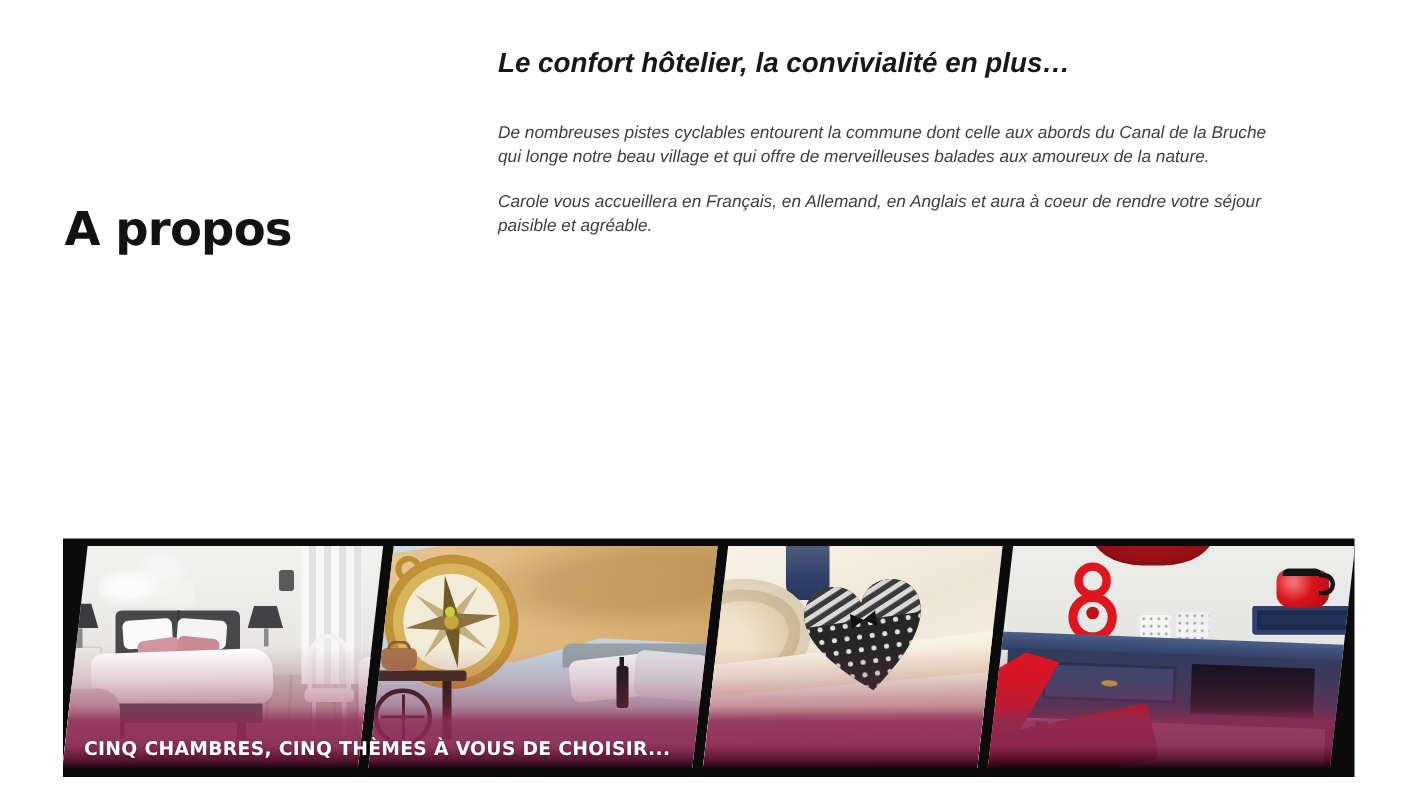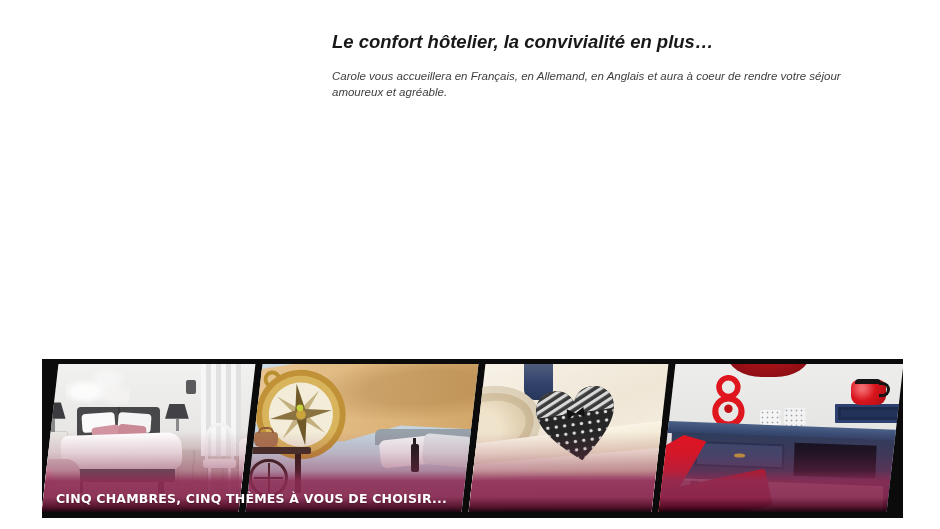--- a/index.html
+++ b/index.html
@@ -6,21 +6,21 @@
   .page{position:relative;width:940px;height:529px;background:#fff;overflow:hidden;
         font-family:"Liberation Sans",sans-serif;}
 
   
   .about-heading{position:absolute;left:43px;top:135px;margin:0;
     font-family:"DejaVu Sans",sans-serif;font-weight:800;font-size:31px;
     letter-spacing:-0.5px;color:#121212;}
 
   
   .article{position:absolute;left:332px;top:30px;width:575px;}
-  .article-title{margin:0 0 15px 0;font-family:"Liberation Sans",sans-serif;
+  .article-title{margin:0 0 28px 0;font-family:"Liberation Sans",sans-serif;
     font-style:italic;font-weight:700;font-size:18.5px;line-height:24px;color:#181818;}
   .article p{margin:0 0 15px 0;font-style:italic;font-size:11.5px;line-height:15.5px;
     color:#3e3e3e;white-space:pre-line;}
 
   
   .banner{position:absolute;left:42px;top:359px;width:861px;height:159px;
     background:#0b0b0b;box-sizing:border-box;padding:5px 8px 6px 8px;overflow:hidden;}
   .strip{position:relative;display:flex;gap:7px;width:845px;height:148px;}
   .slide{position:relative;height:148px;overflow:hidden;transform:skewX(-6.5deg);
     background:#222;flex:none;}
@@ -147,25 +147,28 @@
   .p4-leg2{left:88%;top:82%;width:3%;height:20%;background:#273650;transform:rotate(2deg);}
   .p4-chair1{left:-6%;top:48%;width:38%;height:54%;background:#e31320;
     clip-path:polygon(0 38%,52% 0,74% 8%,32% 100%,0 100%);}
   .p4-chair2{left:6%;top:78%;width:40%;height:26%;background:#c60f1a;transform:rotate(-12deg);border-radius:4px;}
 </style>
 </head>
 <body>
 
 <div class="page">
 
+  <h1 class="about-heading">A propos</h1>
 
   <section class="article">
     <h2 class="article-title">Le confort hôtelier, la convivialité en plus…</h2>
+    <p>De nombreuses pistes cyclables entourent la commune dont celle aux abords du Canal de la Bruche
+qui longe notre beau village et qui offre de merveilleuses balades aux amoureux de la nature.</p>
     <p>Carole vous accueillera en Français, en Allemand, en Anglais et aura à coeur de rendre votre séjour
-amoureux et agréable.</p>
+paisible et agréable.</p>
   </section>
 
   <div class="banner">
     <div class="strip">
 
       <div class="slide slide1">
         <div class="photo">
           <div class="s p1-wall"></div>
           <div class="s p1-floor"></div>
           <div class="s p1-decal"></div>

